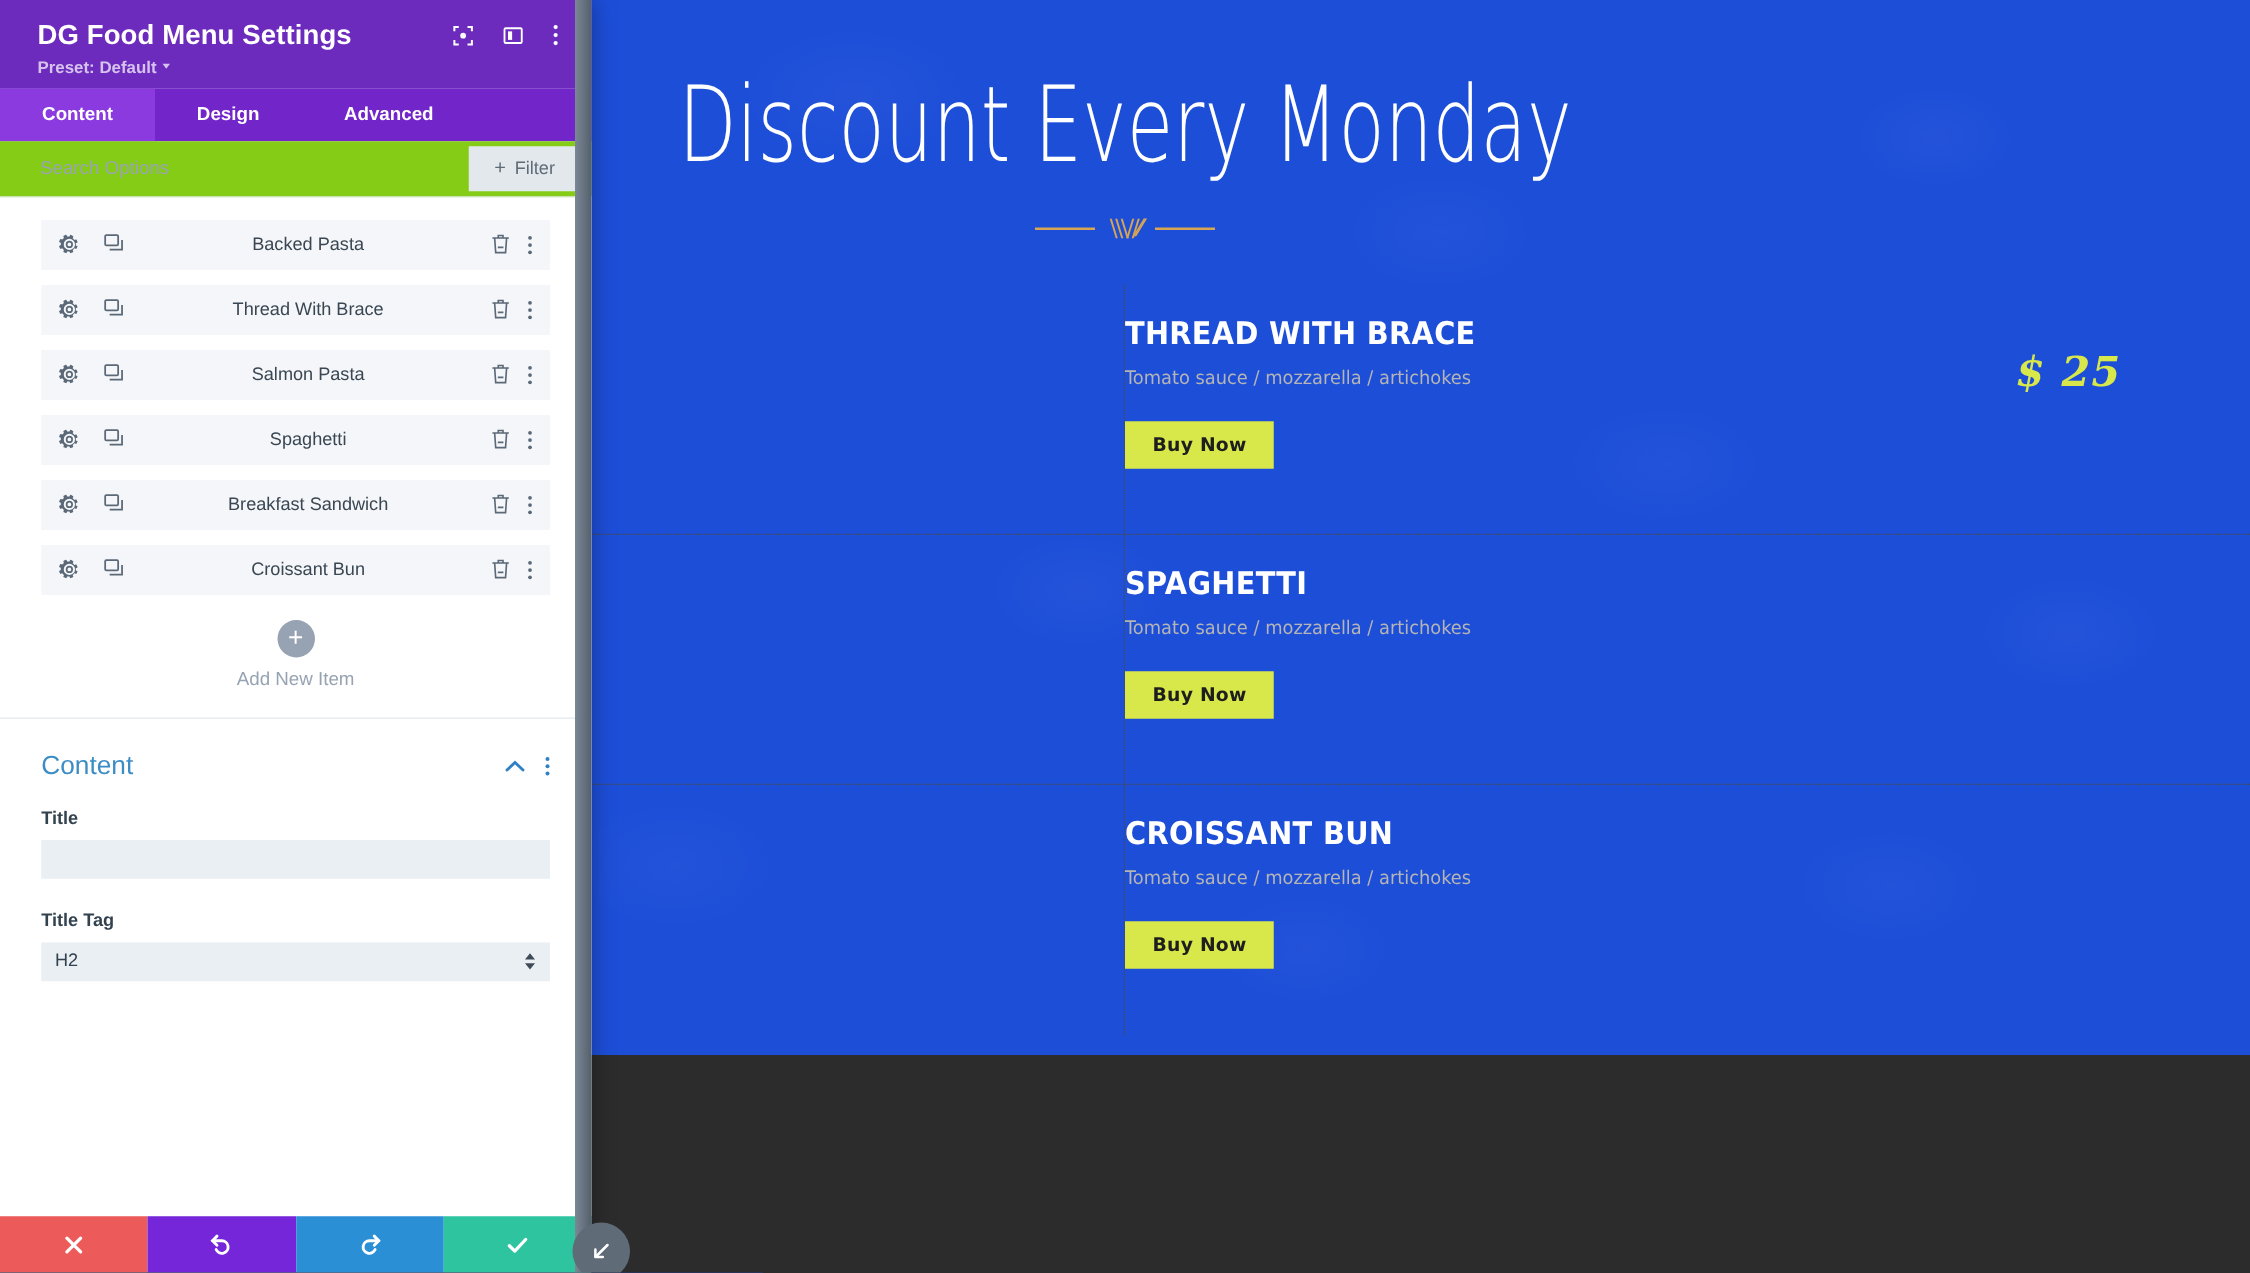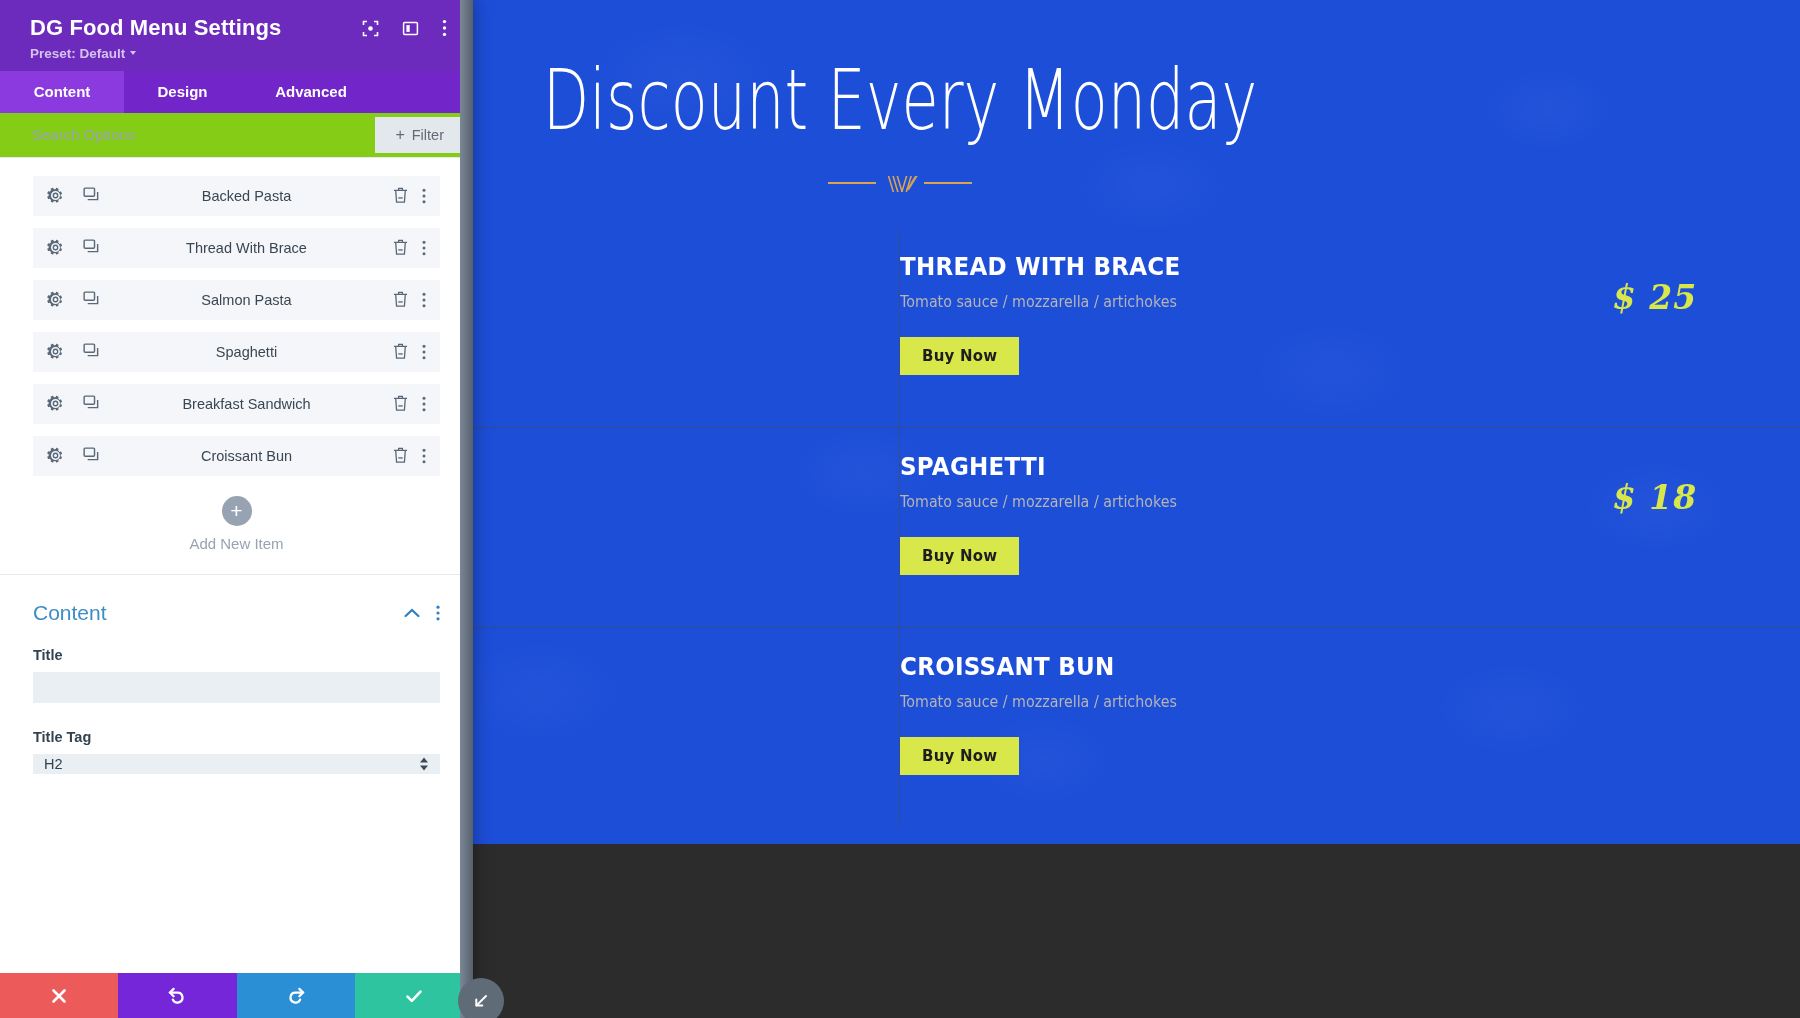--- a/index.html
+++ b/index.html
@@ -235,21 +235,21 @@
 
   .field-label { font-size: 14.5px; color: #33424f; font-weight: 700; margin-bottom: 9px; }
   .field-input {
     width: 100%; height: 31px;
     background: #eaeff4; border: none; outline: none;
     padding: 0 11px; font-size: 14.5px; color: #33424f;
     font-family: "Liberation Sans", sans-serif;
     margin-bottom: 26px;
   }
   .field-select {
-    position: relative; width: 100%; height: 20px;
+    position: relative; width: 100%; height: 31px;
     background: #eaeff4;
     display: flex; align-items: center;
     padding: 0 11px; font-size: 14.5px; color: #33424f;
     cursor: pointer;
   }
   .select-arrows {
     position: absolute; right: 12px; top: 50%; transform: translateY(-50%);
     display: flex; flex-direction: column; gap: 3px; color: #3f4c58;
   }
   .select-arrows .up { width:0;height:0;border-left:4px solid transparent;border-right:4px solid transparent;border-bottom:5px solid #3f4c58; }
@@ -322,21 +322,20 @@
             </div>
           </div>
         </div>
         <div class="menu-cell right">
           <div class="cell-inner">
             <div class="item-body">
               <div class="item-title">SPAGHETTI</div>
               <div class="item-desc">Tomato sauce / mozzarella / artichokes</div>
               <button class="buy-btn">Buy Now</button>
             </div>
-            <div class="price">$ 18</div>
           </div>
         </div>
       </div>
 
       <div class="menu-row">
         <div class="menu-cell left">
           <div class="cell-inner">
             <div class="price">$ 25</div>
             <div class="item-body">
               <div class="item-desc">okes</div>

